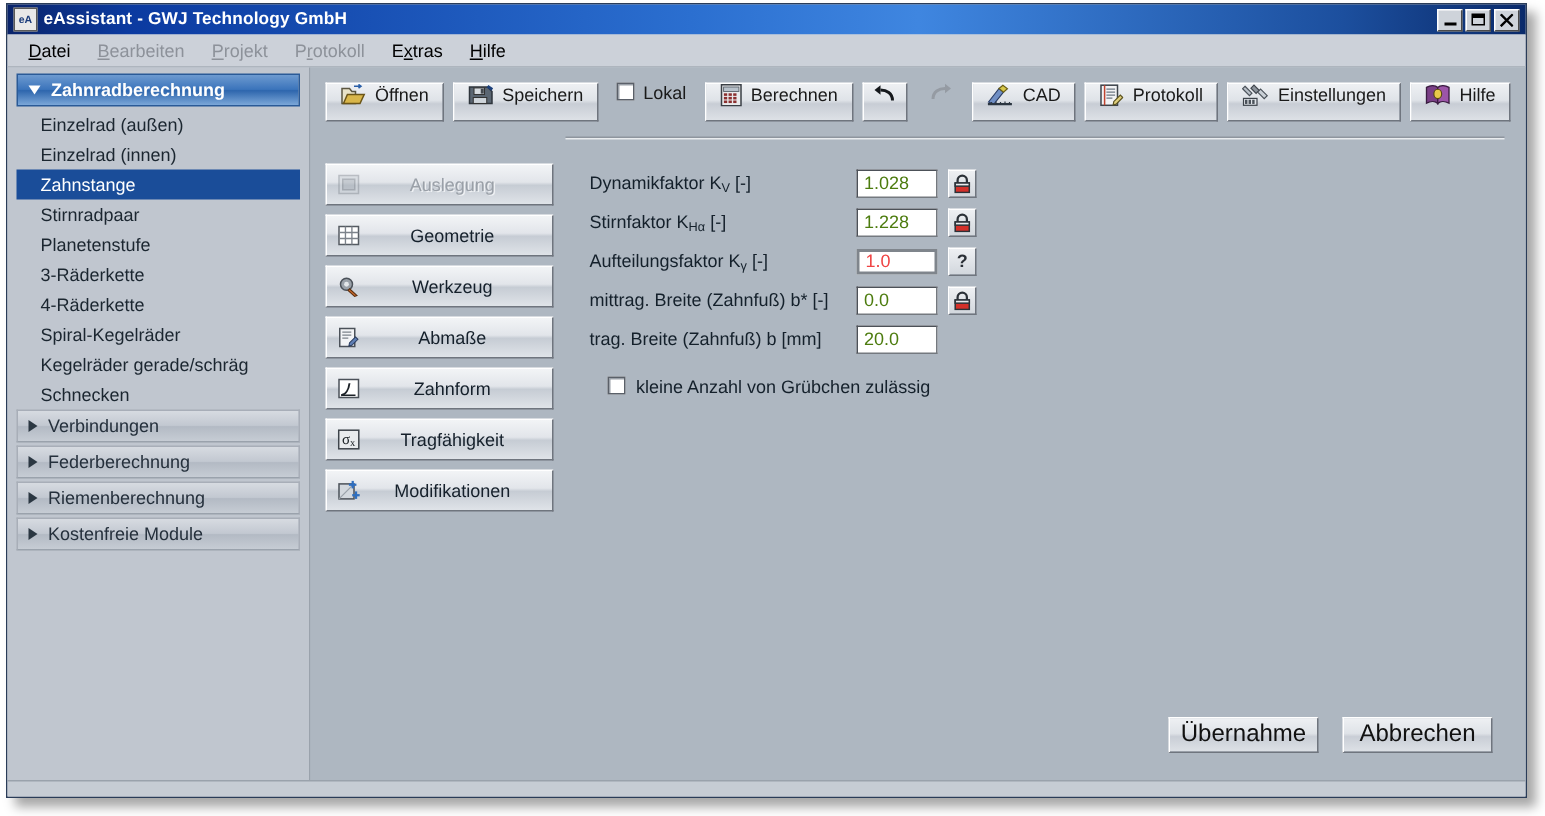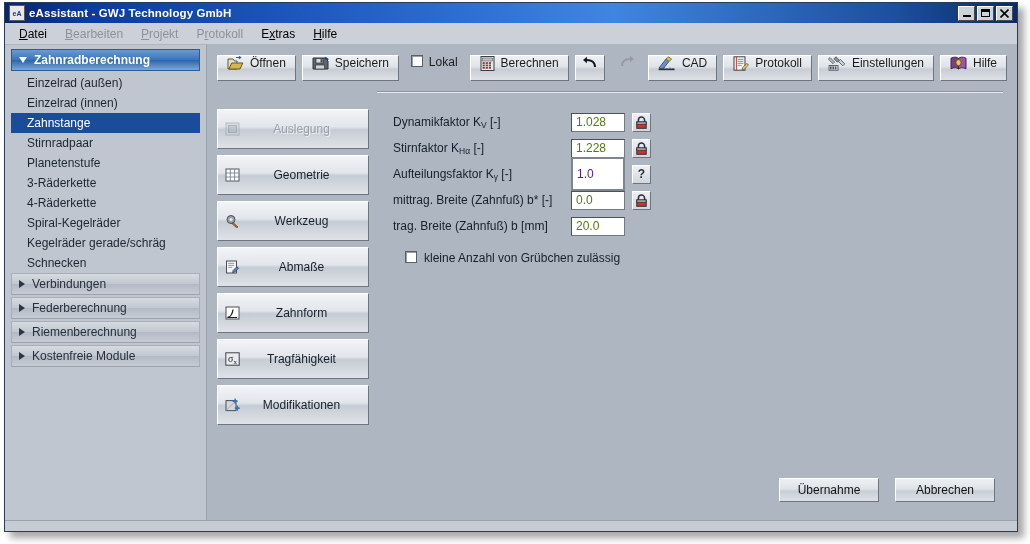--- a/index.html
+++ b/index.html
@@ -104,56 +104,56 @@
     box-shadow:inset 1px 1px 0 #9aa0a8;box-sizing:border-box;flex:0 0 12px;
   }
   .sep-line{height:2px;background:linear-gradient(to bottom,#8e959e 0 1px,#e9ecef 1px 2px);
     margin:0 14px 0 170px;}
 
   
   .content{flex:1;display:flex;padding:14px 0 0 10px;box-sizing:border-box;min-height:0;position:relative;}
 
   .navcol{width:152px;flex:0 0 152px;display:flex;flex-direction:column;gap:6px;padding-top:2px;}
   .navbtn{
-    height:40px;display:flex;align-items:center;gap:8px;padding-left:6px;
+    height:28px;display:flex;align-items:center;gap:8px;padding-left:6px;
     background:linear-gradient(to bottom,#f2f4f6 0%,#e2e5ea 44%,#c6ccd4 52%,#dfe3e8 100%);
     border:1px solid #ffffff;border-right-color:#6f757e;border-bottom-color:#6f757e;
     font-size:12px;color:#15202b;box-sizing:border-box;position:relative;cursor:default;
   }
   .navbtn .lbl{flex:1;text-align:center;padding-right:14px;}
   .navbtn.disabled .lbl{color:#9aa0a8;text-shadow:1px 1px 0 #eef0f3;}
 
   .form{flex:1;padding-left:24px;padding-top:2px;}
   .frow{display:flex;align-items:center;height:26px;margin-bottom:0px;}
   .flbl{width:178px;font-size:12px;color:#14202b;white-space:nowrap;}
   .flbl sub{font-size:8.5px;vertical-align:-2px;}
   .fin{
     width:54px;height:19px;background:#fff;border:1px solid #74797f;
     border-top-color:#4c5158;border-left-color:#4c5158;
     font-size:12px;color:#4d7c0f;padding:0 4px;box-sizing:border-box;
     display:flex;align-items:center;font-family:"Liberation Sans",sans-serif;
   }
-  .fin.edit{color:#4c1d95;border:2px solid #7f858c;height:34px;}
+  .fin.edit{color:#ef4444;border:2px solid #7f858c;height:17px;}
   .lock{
     width:19px;height:19px;margin-left:7px;
     background:linear-gradient(to bottom,#eef0f3,#d2d7dd);
     border:1px solid #fff;border-right-color:#6f757e;border-bottom-color:#6f757e;
     display:flex;align-items:center;justify-content:center;box-sizing:border-box;cursor:default;
   }
   .lock.q{font-size:12px;font-weight:bold;color:#2a2f36;}
   .cbrow{display:flex;align-items:flex-start;gap:7px;margin-top:12px;padding-left:12px;}
   .cbrow .lbl{font-size:12px;color:#14202b;}
 
   
   .bottom{position:absolute;right:22px;bottom:18px;display:flex;gap:16px;}
   .bbtn{
     width:100px;height:24px;display:flex;align-items:center;justify-content:center;
     background:linear-gradient(to bottom,#eef0f3 0%,#dfe3e8 45%,#c9ced6 55%,#dde1e6 100%);
     border:1px solid #ffffff;border-right-color:#6f757e;border-bottom-color:#6f757e;
-    font-size:12px;color:#111;box-sizing:border-box;cursor:default;
+    font-size:16px;color:#111;box-sizing:border-box;cursor:default;
   }
 
   
   .statusbar{height:10px;flex:0 0 10px;background:#c6ccd4;border-top:1px solid #9aa2ac;}
 
   .ic{display:block;}
 </style>
 </head>
 <body>
 

